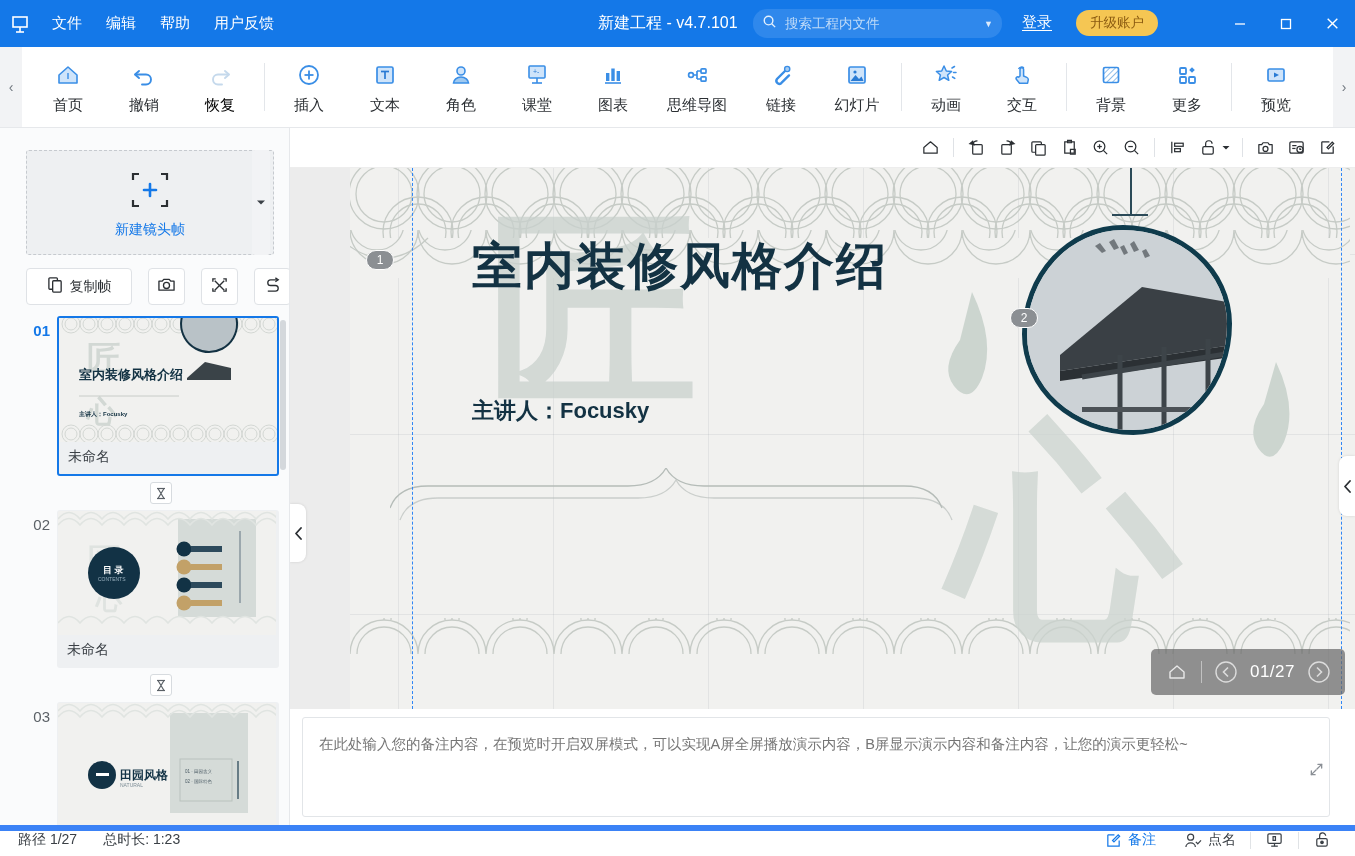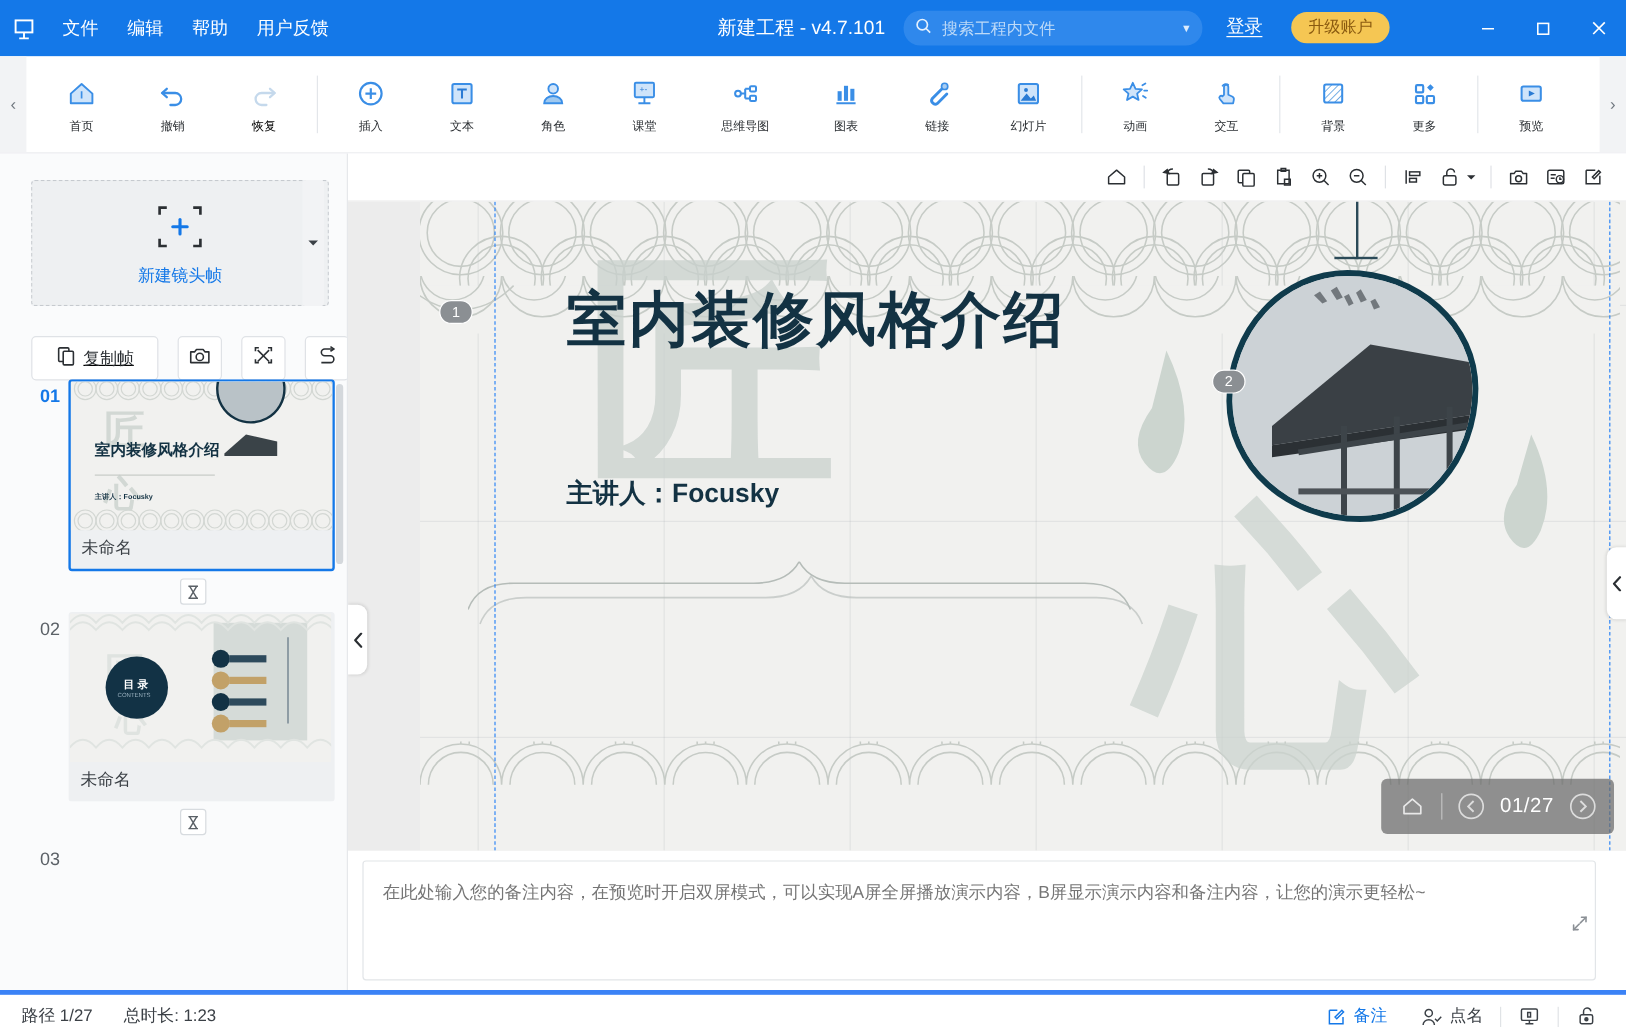--- a/index.html
+++ b/index.html
@@ -50,21 +50,21 @@
   .ribbon-scroll-l, .ribbon-scroll-r {
     width: 22px; background: #f2f3f5; display:flex; align-items:center; justify-content:center;
     color: #70777f; font-size: 14px; cursor: pointer;
   }
   .ribbon-scroll-r { position: absolute; right: 0; top: 0; bottom: 0; }
   .rb-items { display:flex; align-items: stretch; padding-left: 8px; }
   .rb-item {
     width: 76px; display:flex; flex-direction: column; align-items:center; justify-content:center;
     gap: 5px; cursor: pointer; user-select:none;
   }
-  .rb-item .lbl { font-size: 10px; color: #2b2f33; }
+  .rb-item .lbl { font-size: 15px; color: #2b2f33; }
   .rb-item.disabled .lbl { color: #000000; }
   .rb-sep { width: 1px; background: #e3e6ea; margin: 16px 6px; }
   .rb-ico { height: 31px; display:flex; align-items:center; justify-content:center; }
 
   
   .body { flex: 1 1 auto; display: flex; min-height: 0; }
 
   
   .sidebar {
     width: 290px; flex: 0 0 290px; background: #fafbfc; border-right: 1px solid #e6e8eb;
@@ -75,21 +75,21 @@
     background: #eef0f2; border: 1px dashed #c6cacf; border-radius: 3px;
     display:flex; flex-direction:column; align-items:center; justify-content:center; gap: 4px;
     cursor: pointer;
   }
   .newframe .lbl { font-size: 14px; color: #1478e8; }
   .frame-dd {
     position:absolute; left: 252px; top: 22px; width: 18px; height: 105px;
     background: #f2f3f5; border-radius: 3px; display:flex; align-items:center; justify-content:center;
     font-size: 9px; color: #3b4046; cursor:pointer;
   }
-  .sb-tools { position:absolute; left: 26px; top: 152px; display:flex; gap: 16px; text-decoration: underline; }
+  .sb-tools { position:absolute; left: 26px; top: 140px; display:flex; gap: 16px; }
   .sb-btn {
     height: 37px; background: #fff; border: 1px solid #dfe2e6; border-radius: 4px;
     display:flex; align-items:center; justify-content:center; gap: 6px; cursor:pointer;
   }
   .sb-btn.wide { width: 106px; }
   .sb-btn.sq { width: 37px; }
   .sb-btn .lbl { font-size: 14px; color: #2b2f33; }
 
   .frames { position:absolute; left: 0; top: 188px; right: 0; bottom: 0; overflow: hidden; }
   .frame-row { display:flex; align-items:flex-start; padding-left: 24px; }
@@ -179,22 +179,22 @@
     padding: 12px 16px; font-size: 14.5px; line-height: 28px; color: #b9bec3; overflow:hidden;
     background:#fff; resize: none; font-family: "Liberation Sans", sans-serif;
   }
   .notes-expand {
     position:absolute; right: 29px; bottom: 46px; width: 20px; height: 20px;
     display:flex; align-items:center; justify-content:center; color:#8b9096; cursor:pointer; font-size: 14px;
   }
 
   
   .statusbar {
-    height: 31px; flex: 0 0 31px; border-top: 4px solid #3b82f6; background:#fff;
-    display:flex; align-items:flex-end; padding: 0 10px; font-size: 14px; color: #3b4046;
+    height: 31px; flex: 0 0 31px; border-top: 6px solid #3b82f6; background:#fff;
+    display:flex; align-items:flex-start; padding: 0 10px; font-size: 14px; color: #3b4046;
   }
   .st-left { display:flex; gap: 26px; padding-left: 8px; }
   .st-right { margin-left:auto; display:flex; align-items:center; gap: 0; }
   .st-item { display:flex; align-items:center; gap: 6px; padding: 0 14px; cursor: pointer; }
   .st-item.active { color: #1478e8; }
   .st-sep { width: 1px; height: 17px; background: #e0e3e6; }
 </style>
 </head>
 <body>
 
@@ -332,46 +332,46 @@
           <svg width="26" height="26" viewBox="0 0 26 26">
               <rect x="5" y="4" width="16" height="12" rx="1" fill="#cfe4fa" stroke="#3a8ee6" stroke-width="1.6"></rect>
               <line x1="13" y1="16" x2="13" y2="21" stroke="#3a8ee6" stroke-width="1.6"></line>
               <line x1="8" y1="21" x2="18" y2="21" stroke="#3a8ee6" stroke-width="1.6"></line>
               <text x="9" y="12" font-size="7" fill="#2a7bd4">+-</text>
             </svg>
         </span>
         <span class="lbl">课堂</span>
       </div>
 
+      <div class="rb-item">
+        <span class="rb-ico">
+          <svg width="26" height="26" viewBox="0 0 26 26">
+              <g fill="#3a8ee6">
+                <rect x="6" y="11" width="3.4" height="8"></rect>
+                <rect x="11.3" y="6.5" width="3.4" height="12.5"></rect>
+                <rect x="16.6" y="9" width="3.4" height="10"></rect>
+              </g>
+              <line x1="5" y1="21" x2="21" y2="21" stroke="#3a8ee6" stroke-width="1.6"></line>
+            </svg>
+        </span>
+        <span class="lbl">图表</span>
+      </div>
+
       <div class="rb-item" style="width:92px">
         <span class="rb-ico">
           <svg width="26" height="26" viewBox="0 0 26 26">
               <g fill="none" stroke="#3a8ee6" stroke-width="1.7">
                 <path d="M9 13 H13 M13 9 V17 M13 9 H17 M13 17 H17"></path>
                 <circle cx="7" cy="13" r="2.4"></circle>
                 <rect x="17" y="6.8" width="5" height="4.4" rx="1"></rect>
                 <rect x="17" y="14.8" width="5" height="4.4" rx="1"></rect>
               </g>
             </svg>
         </span>
         <span class="lbl">思维导图</span>
-      </div>
-
-      <div class="rb-item">
-        <span class="rb-ico">
-          <svg width="26" height="26" viewBox="0 0 26 26">
-              <g fill="#3a8ee6">
-                <rect x="6" y="11" width="3.4" height="8"></rect>
-                <rect x="11.3" y="6.5" width="3.4" height="12.5"></rect>
-                <rect x="16.6" y="9" width="3.4" height="10"></rect>
-              </g>
-              <line x1="5" y1="21" x2="21" y2="21" stroke="#3a8ee6" stroke-width="1.6"></line>
-            </svg>
-        </span>
-        <span class="lbl">图表</span>
       </div>
 
       <div class="rb-item">
         <span class="rb-ico">
           <svg width="26" height="26" viewBox="0 0 26 26">
               <path d="M18.5 7.5 L9 17 a3 3 0 0 0 4.2 4.2 L21 13.4" fill="none" stroke="#3a8ee6" stroke-width="2.4" stroke-linecap="round"></path>
               <circle cx="19.2" cy="7" r="2.6" fill="#a8cdf2" stroke="#3a8ee6" stroke-width="1.4"></circle>
             </svg>
         </span>
         <span class="lbl">链接</span>
@@ -664,20 +664,40 @@
                   <line x1="2" y1="1.5" x2="10" y2="1.5"></line>
                   <line x1="2" y1="11.5" x2="10" y2="11.5"></line>
                   <path d="M3 1.5 L9 11.5 M9 1.5 L3 11.5"></path>
                 </g>
               </svg>
           </div>
         </div>
 
         <div class="frame-row">
           <div class="frame-num">03</div>
+          <div class="frame-card">
+            <div class="frame-thumb">
+              <svg width="218" height="124" viewBox="0 0 218 124" style="position:absolute;left:0;top:0">
+                <rect width="218" height="124" fill="#f1f1ef"></rect>
+                <rect x="112" y="10" width="78" height="100" fill="#d5dbd8"></rect>
+                <g fill="none" stroke="#e0e4e1" stroke-width="1.6">
+                  <path d="M0 14 q11 -13 22 0 q11 -13 22 0 q11 -13 22 0 q11 -13 22 0 q11 -13 22 0 q11 -13 22 0 q11 -13 22 0 q11 -13 22 0 q11 -13 22 0 q11 -13 22 0"></path>
+                  <path d="M0 8 q11 -13 22 0 q11 -13 22 0 q11 -13 22 0 q11 -13 22 0 q11 -13 22 0 q11 -13 22 0 q11 -13 22 0 q11 -13 22 0 q11 -13 22 0 q11 -13 22 0"></path>
+                </g>
+                <circle cx="44" cy="72" r="14" fill="#123245"></circle>
+                <rect x="38" y="70" width="13" height="3" fill="#fff"></rect>
+                <text x="62" y="76" font-size="12" font-weight="bold" fill="#123245" font-family="DejaVu Sans, sans-serif">田园风格</text>
+                <text x="62" y="84" font-size="5" fill="#7d8d96">NATURAL</text>
+                <rect x="122" y="56" width="52" height="42" fill="none" stroke="#b9c2bd" stroke-width="1"></rect>
+                <text x="127" y="70" font-size="4.5" fill="#4a5a64">01 · 田园含义</text>
+                <text x="127" y="80" font-size="4.5" fill="#4a5a64">02 · 国际特色</text>
+                <line x1="180" y1="58" x2="180" y2="96" stroke="#4b6572" stroke-width="1.6"></line>
+              </svg>
+            </div>
+          </div>
         </div>
 
       </div>
 
       <div class="sb-scroll"></div>
     </div>
 
     <div class="canvasarea">
 
       <div class="canvas-toolbar">

